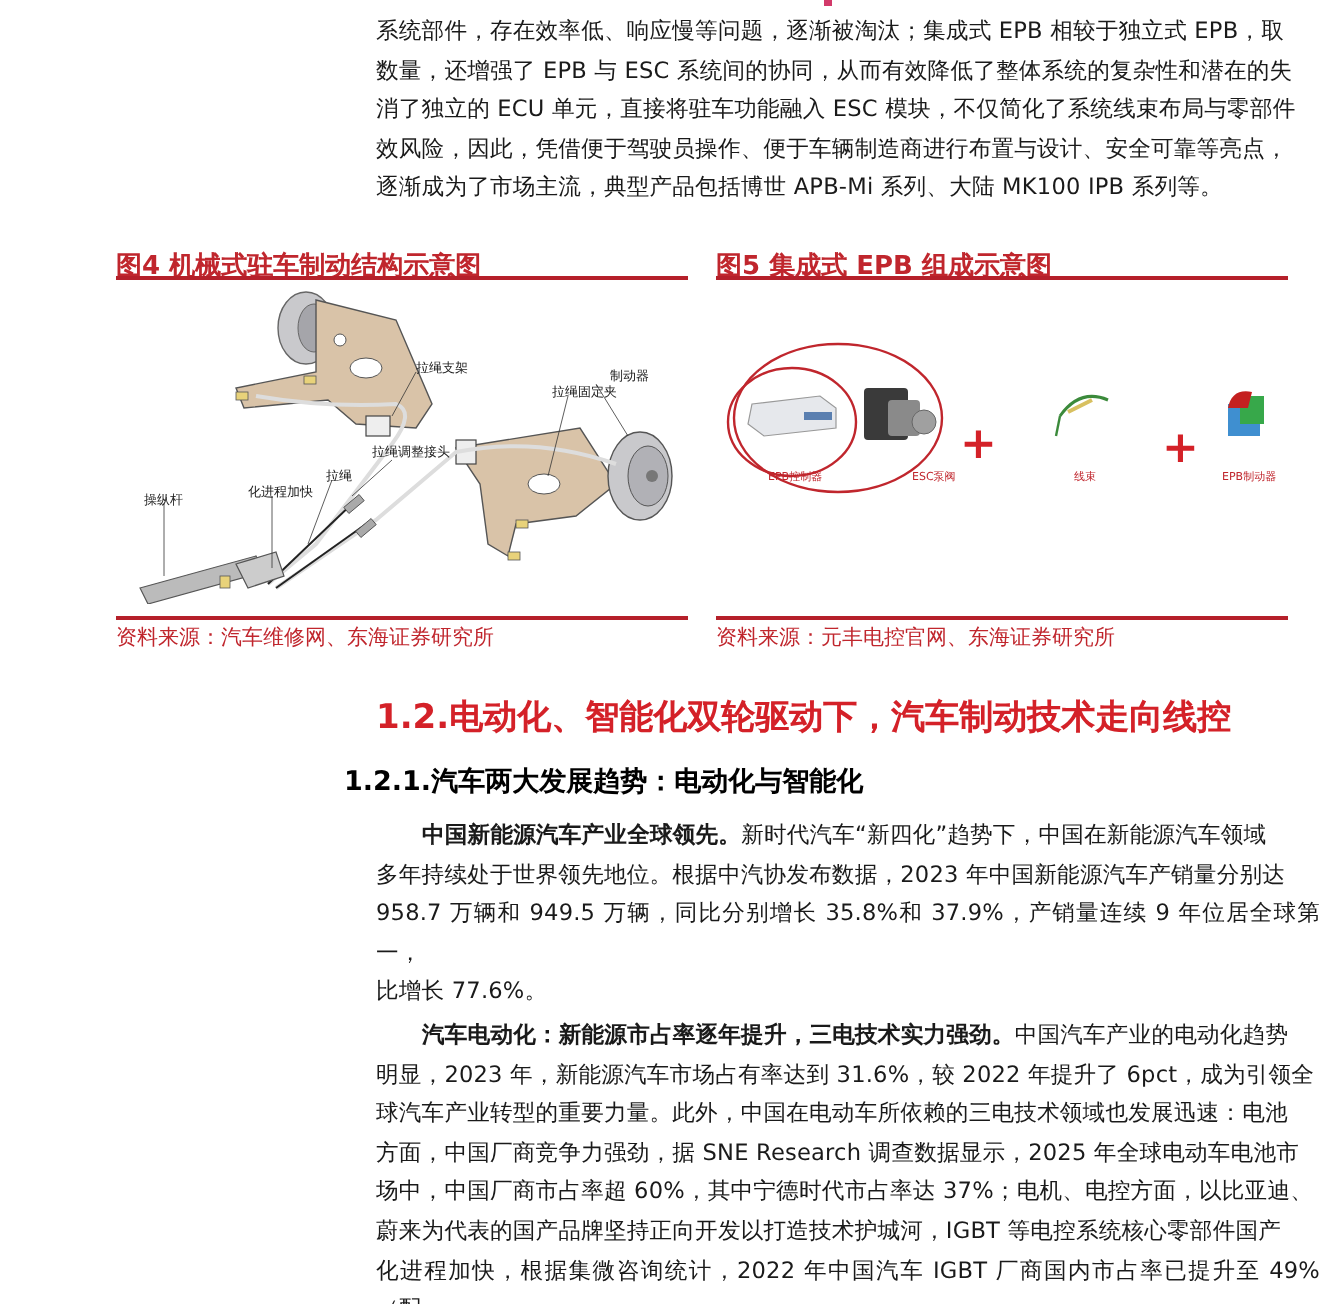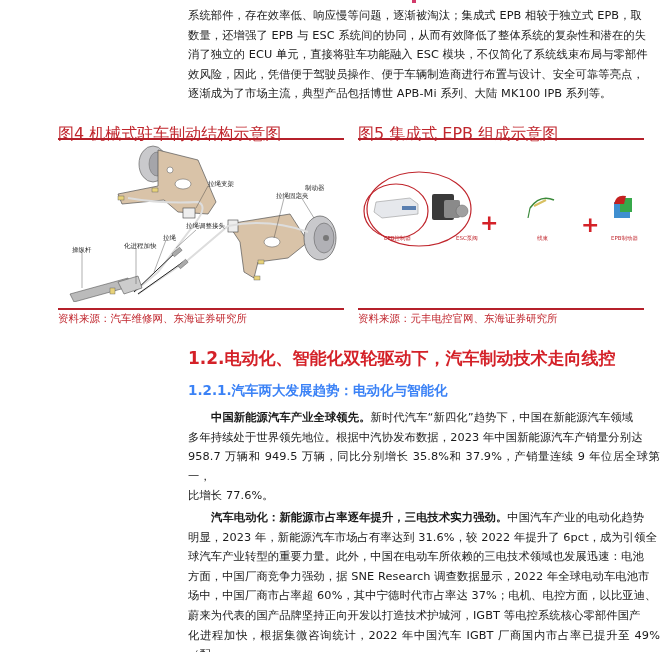--- a/index.html
+++ b/index.html
@@ -2,25 +2,25 @@
 <html><head>
 <meta charset="utf-8">
 <style>
   html, body { margin: 0; padding: 0; background: #ffffff; }
   body { width: 670px; height: 652px; position: relative; overflow: hidden;
          font-family: "DejaVu Sans", "Liberation Sans", sans-serif; color: #1a1a1a; }
   .para { position: absolute; left: 188px; width: 472px; font-size: 11.3px; line-height: 19.6px;
           letter-spacing: 0.1px; text-align: justify; }
   .para .lead { font-weight: bold; }
   .indent { text-indent: 23px; }
-  .fig-title { position: absolute; font-size: 16px; font-weight: normal; color: #c0262d; }
+  .fig-title { position: absolute; font-size: 13px; font-weight: bold; color: #c0262d; }
   .rule { position: absolute; height: 2px; background: #b5202a; }
   .fig-source { position: absolute; font-size: 10.5px; color: #c0262d; }
   .h2 { position: absolute; left: 188px; top: 347px; font-size: 17px; font-weight: bold; color: #d42128; }
-  .h3 { position: absolute; left: 188px; top: 382px; font-size: 13.5px; font-weight: bold; color: #3b82f6; text-align: center; }
+  .h3 { position: absolute; left: 172px; top: 382px; font-size: 13.5px; font-weight: bold; color: #000000; text-align: center; }
   .figbox { position: absolute; }
   .lbl { position: absolute; font-size: 6.5px; color: #222; white-space: nowrap; }
   .lbl5 { position: absolute; font-size: 5.5px; color: #c0262d; white-space: nowrap; }
   .plus { position: absolute; font-size: 22px; font-weight: bold; color: #d42128; line-height: 1; }
   .top-mark { position: absolute; left: 412px; top: 0; width: 4px; height: 3px; background: #d23a6a; }
 </style>
 </head>
 <body>
 
 <div class="top-mark"></div>
@@ -132,18 +132,18 @@
   <div class="indent"><span class="lead">中国新能源汽车产业全球领先。</span><span>新时代汽车“新四化”趋势下，中国在新能源汽车领域</span></div>
   <div>多年持续处于世界领先地位。根据中汽协发布数据，2023 年中国新能源汽车产销量分别达</div>
   <div>958.7 万辆和 949.5 万辆，同比分别增长 35.8%和 37.9%，产销量连续 9 年位居全球第一，</div>
   <div>比增长 77.6%。</div>
 </div>
 
 <div class="para" style="top:508px;">
   <div class="indent"><span class="lead">汽车电动化：新能源市占率逐年提升，三电技术实力强劲。</span><span>中国汽车产业的电动化趋势</span></div>
   <div>明显，2023 年，新能源汽车市场占有率达到 31.6%，较 2022 年提升了 6pct，成为引领全</div>
   <div>球汽车产业转型的重要力量。此外，中国在电动车所依赖的三电技术领域也发展迅速：电池</div>
-  <div>方面，中国厂商竞争力强劲，据 SNE Research 调查数据显示，2022 年全球电动车电池市</div>
+  <div>方面，中国厂商竞争力强劲，据 SNE Research 调查数据显示，2025 年全球电动车电池市</div>
   <div>场中，中国厂商市占率超 60%，其中宁德时代市占率达 37%；电机、电控方面，以比亚迪、</div>
   <div>蔚来为代表的国产品牌坚持正向开发以打造技术护城河，IGBT 等电控系统核心零部件国产</div>
   <div>化进程加快，根据集微咨询统计，2022 年中国汽车 IGBT 厂商国内市占率已提升至 49%（配</div>
 
 </div>
 
 </body></html>

